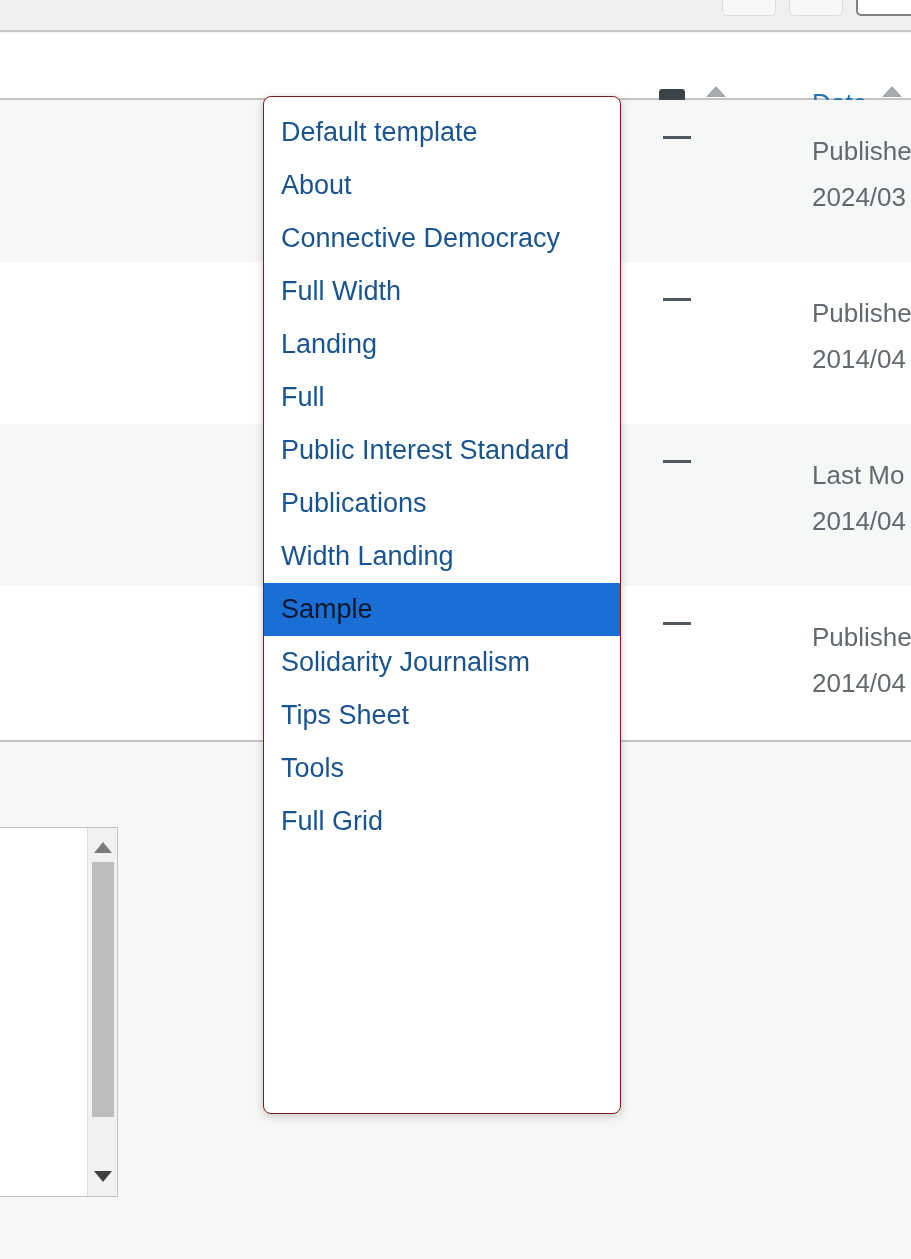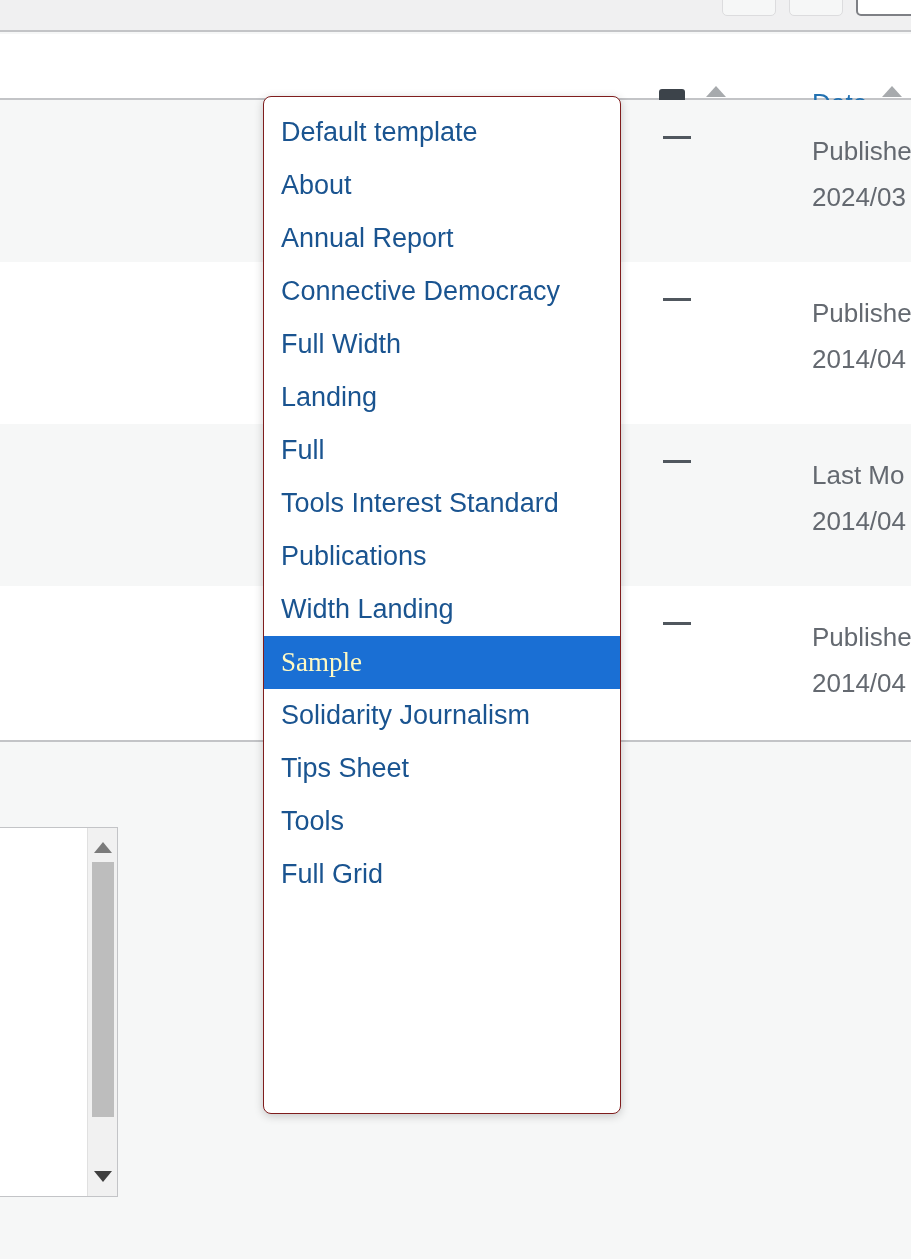--- a/index.html
+++ b/index.html
@@ -197,22 +197,21 @@
     height: 53px;
     line-height: 53px;
     padding-left: 17px;
     font-size: 27px;
     color: #1a5490;
     white-space: nowrap;
     box-sizing: border-box;
   }
   .dd-item.selected {
     background: #1a6fd4;
-    color: #fef9c3;
-    font-family: Liberation Serif, serif;
+    color: #0f172a;
   }
   .dd-list { padding-top: 9px; }
 </style>
 </head>
 <body>
 
 <div class="top-chrome">
   <div class="chrome-btn b1"></div>
   <div class="chrome-btn b2"></div>
   <div class="chrome-btn b3"></div>
@@ -279,26 +278,25 @@
       <span class="sb-arrow down"></span>
     </div>
   </div>
 
 </div>
 
 <div class="dropdown">
   <div class="dd-list" id="dd-list">
       <div class="dd-item"><span>Default template</span></div>
       <div class="dd-item"><span>About</span></div>
-      <div class="dd-item"><span>Annual Report</span></div>
       <div class="dd-item"><span>Connective Democracy</span></div>
       <div class="dd-item"><span>Full Width</span></div>
       <div class="dd-item"><span>Landing</span></div>
       <div class="dd-item"><span>Full</span></div>
-      <div class="dd-item"><span>Tools Interest Standard</span></div>
+      <div class="dd-item"><span>Public Interest Standard</span></div>
       <div class="dd-item"><span>Publications</span></div>
       <div class="dd-item"><span>Width Landing</span></div>
       <div class="dd-item selected"><span>Sample</span></div>
       <div class="dd-item"><span>Solidarity Journalism</span></div>
       <div class="dd-item"><span>Tips Sheet</span></div>
       <div class="dd-item"><span>Tools</span></div>
       <div class="dd-item"><span>Full Grid</span></div>
     </div>
 </div>
 

